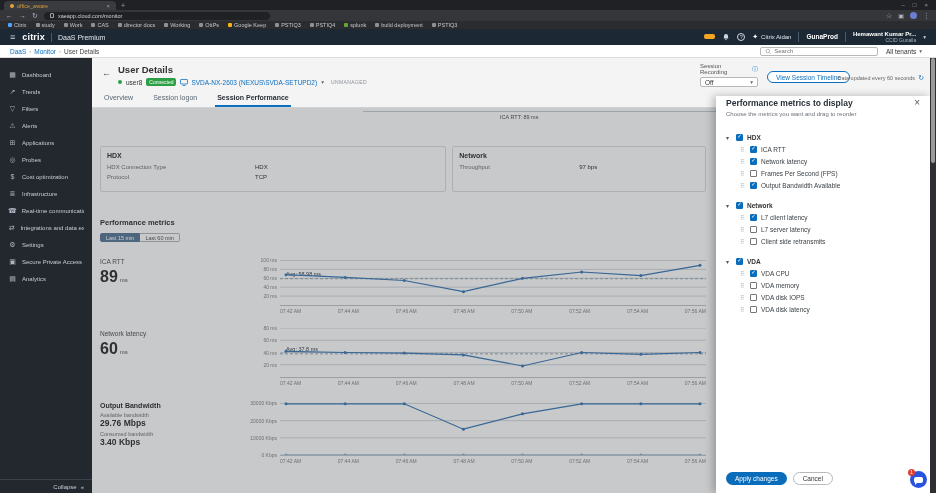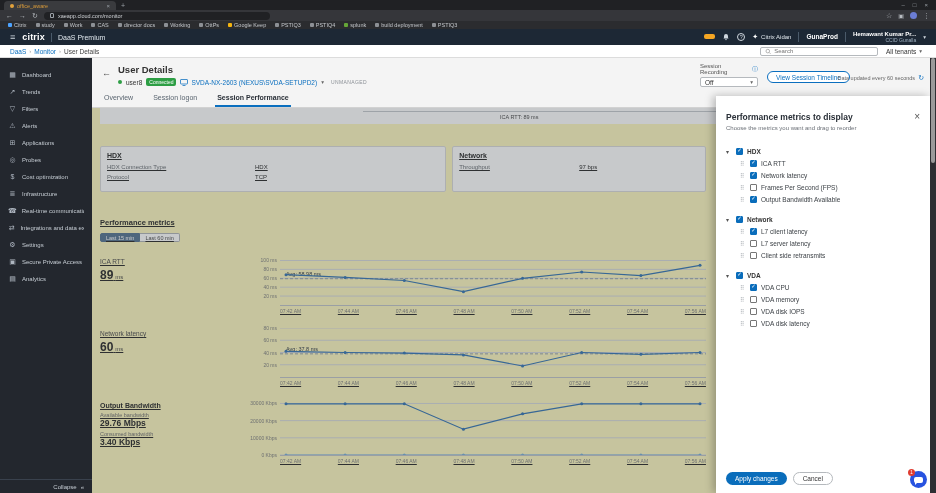--- a/index.html
+++ b/index.html
@@ -83,21 +83,21 @@
   .info-ic{color:#0b6fbf;font-size:6px;}
   .sr-select{margin-top:2px;height:10px;border:1px solid #b5b9bd;border-radius:2px;background:#fff;display:flex;align-items:center;justify-content:space-between;padding:0 4px;font-size:6.5px;color:#333;}
   .btn-timeline{position:absolute;right:86px;top:13px;height:12px;padding:0 8px;border:1px solid #0b6fbf;border-radius:6px;background:#fff;color:#0b6fbf;font-size:6.5px;font-family:inherit;}
   .refresh-note{position:absolute;right:12px;top:16px;display:flex;align-items:center;gap:3px;font-size:5.5px;color:#666;}
   .refresh-ic{color:#0b6fbf;font-size:7px;}
 
   .tabsrow{height:16px;background:#f4f4f4;border-bottom:1px solid #d2d2d2;display:flex;align-items:flex-end;gap:16px;padding:0 0 0 10px;}
   .tabi{font-size:7px;color:#5a6570;padding:0 2px 4px;border-bottom:2px solid transparent;}
   .tabi.active{color:#2a3038;font-weight:700;border-bottom-color:#0b6fbf;}
 
-  .scroll{position:absolute;top:50px;left:0;right:0;bottom:0;overflow:hidden;background:#fef9c3;text-decoration:underline;}
+  .scroll{position:absolute;top:50px;left:0;right:0;bottom:0;overflow:hidden;background:#ffffff;}
   .scroll-inner{position:relative;width:624px;padding:0 10px 0 8px;z-index:1;}
   .dim{position:absolute;inset:0;background:rgba(30,38,46,.25);z-index:2;pointer-events:none;}
 
   .remnant{position:relative;height:16px;background:#fff;margin-right:-10px;}
   .rem-line{position:absolute;left:263px;right:0;top:3px;border-top:1px solid #c9ccd0;}
   .rem-text{position:absolute;left:400px;top:6px;font-size:5.5px;color:#555;}
 
   .cards-row{display:flex;gap:6px;margin-top:22px;}
   .card{background:#fff;border:1px solid #dddddd;border-radius:2px;padding:5px 6px;}
   .card-hdx{width:352px;height:46px;}
@@ -111,37 +111,37 @@
   .toggle{margin-top:6px;display:flex;}
   .tg{height:9px;display:flex;align-items:center;padding:0 5px;font-size:5.5px;border:1px solid #b5b9bd;background:#fff;color:#555;}
   .tg.sel{background:#5e7b97;border-color:#5e7b97;color:#fff;}
   .tg:first-child{border-radius:2px 0 0 2px;}
   .tg:last-child{border-radius:0 2px 2px 0;border-left:none;}
 
   .chart-block{margin-top:14px;display:flex;}
   .chart-info{width:150px;padding-top:2px;}
   .ci-name{font-size:6.5px;color:#555;}
   .ci-val{margin-top:3px;}
-  .ci-val .num{font-size:12px;font-weight:700;color:#333;}
+  .ci-val .num{font-size:16px;font-weight:700;color:#333;}
   .ci-val .unit{font-size:6px;color:#555;}
   .ci-title{font-size:7px;font-weight:700;color:#333;margin-bottom:3px;}
   .ci-sub{font-size:5.5px;color:#777;margin-top:3px;}
   .ci-subval{font-size:8.5px;font-weight:700;color:#333;}
   .yax{position:relative;width:30px;height:50px;flex:none;}
   .tall .yax{height:56px;}
   .ytick{position:absolute;right:3px;font-size:5px;color:#888;white-space:nowrap;}
   .chart-main{flex:1;min-width:0;}
   .plot{position:relative;height:50px;border-bottom:1px solid #c3c7cb;overflow:hidden;}
   .tall .plot{height:56px;}
   .xax{display:flex;justify-content:space-between;margin-top:2px;}
   .xax span{font-size:5px;color:#888;white-space:nowrap;}
 
   
   .panel{position:absolute;top:96px;right:6px;bottom:0;width:214px;background:#fff;z-index:20;box-shadow:-3px 0 8px rgba(0,0,0,.25);}
-  .p-head{display:flex;align-items:flex-start;justify-content:space-between;padding:16px 10px 0;}
+  .p-head{display:flex;align-items:flex-start;justify-content:space-between;padding:2px 10px 0;}
   .p-title{font-size:8.5px;font-weight:700;color:#2a3038;}
   .p-close{font-size:10px;color:#555;line-height:1;cursor:pointer;}
   .p-sub{padding:3px 10px 0;font-size:6px;color:#6b7077;}
   .tree{padding:14px 10px 0;}
   .t-row{display:flex;align-items:center;gap:4px;height:12px;}
   .t-group{margin-top:8px;}
   .t-group:first-child{margin-top:0;}
   .t-child{padding-left:14px;}
   .chev{font-size:6px;color:#555;width:6px;}
   .drag{font-size:6px;color:#9aa0a6;width:6px;letter-spacing:-1px;}

